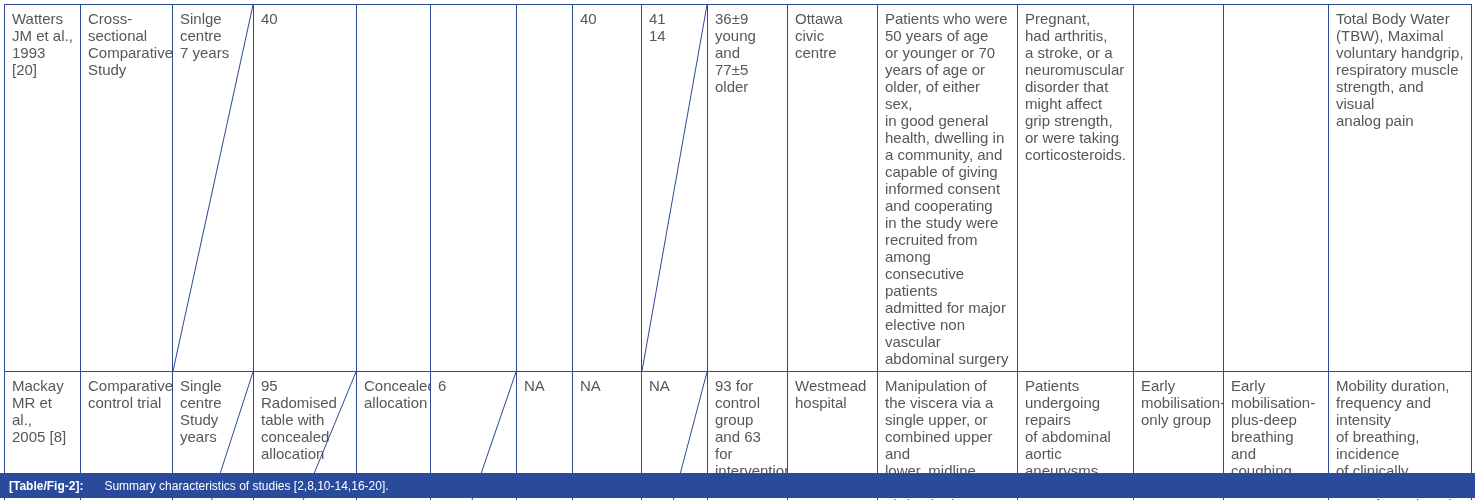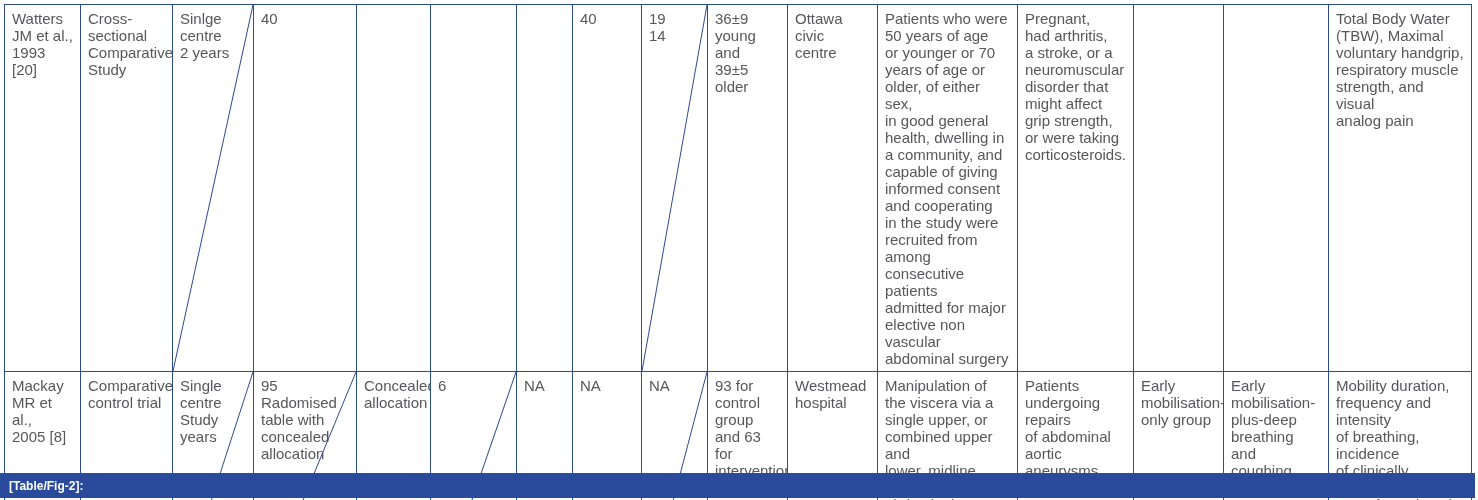--- a/index.html
+++ b/index.html
@@ -81,48 +81,48 @@
 sectional
 Comparative
 Study</span>
           </td>
       <td>
             <svg class="diag" viewBox="0 0 100 100" preserveAspectRatio="none">
               <line x1="0" y1="100" x2="100" y2="0"></line>
             </svg>
             <span class="txt">Sinlge
 centre
-2 years</span>
+7 years</span>
           </td>
       <td>
             <span class="txt">40</span>
           </td>
       <td>
             <span class="txt"></span>
           </td>
       <td>
             <span class="txt"></span>
           </td>
       <td>
             <span class="txt"></span>
           </td>
       <td>
             <span class="txt">40</span>
           </td>
       <td>
             <svg class="diag" viewBox="0 0 100 100" preserveAspectRatio="none">
               <line x1="0" y1="100" x2="100" y2="0"></line>
             </svg>
-            <span class="txt">19
+            <span class="txt">41
 14</span>
           </td>
       <td>
             <span class="txt">36±9
 young and
-39±5 older</span>
+77±5 older</span>
           </td>
       <td>
             <span class="txt">Ottawa civic
 centre</span>
           </td>
       <td>
             <span class="txt">Patients who were
 50 years of age
 or younger or 70
 years of age or
@@ -267,15 +267,16 @@
 PPC, fever, length of
 stay, and restoration of
 mobility</span>
           </td>
     </tr>
   </tbody>
     </table>
 
   <div class="caption-bar">
       <span class="cap-label">[Table/Fig-2]:</span>
+      <span>Summary characteristics of studies [2,8,10-14,16-20].</span>
     </div>
 
 </div>
 
 </body></html>

